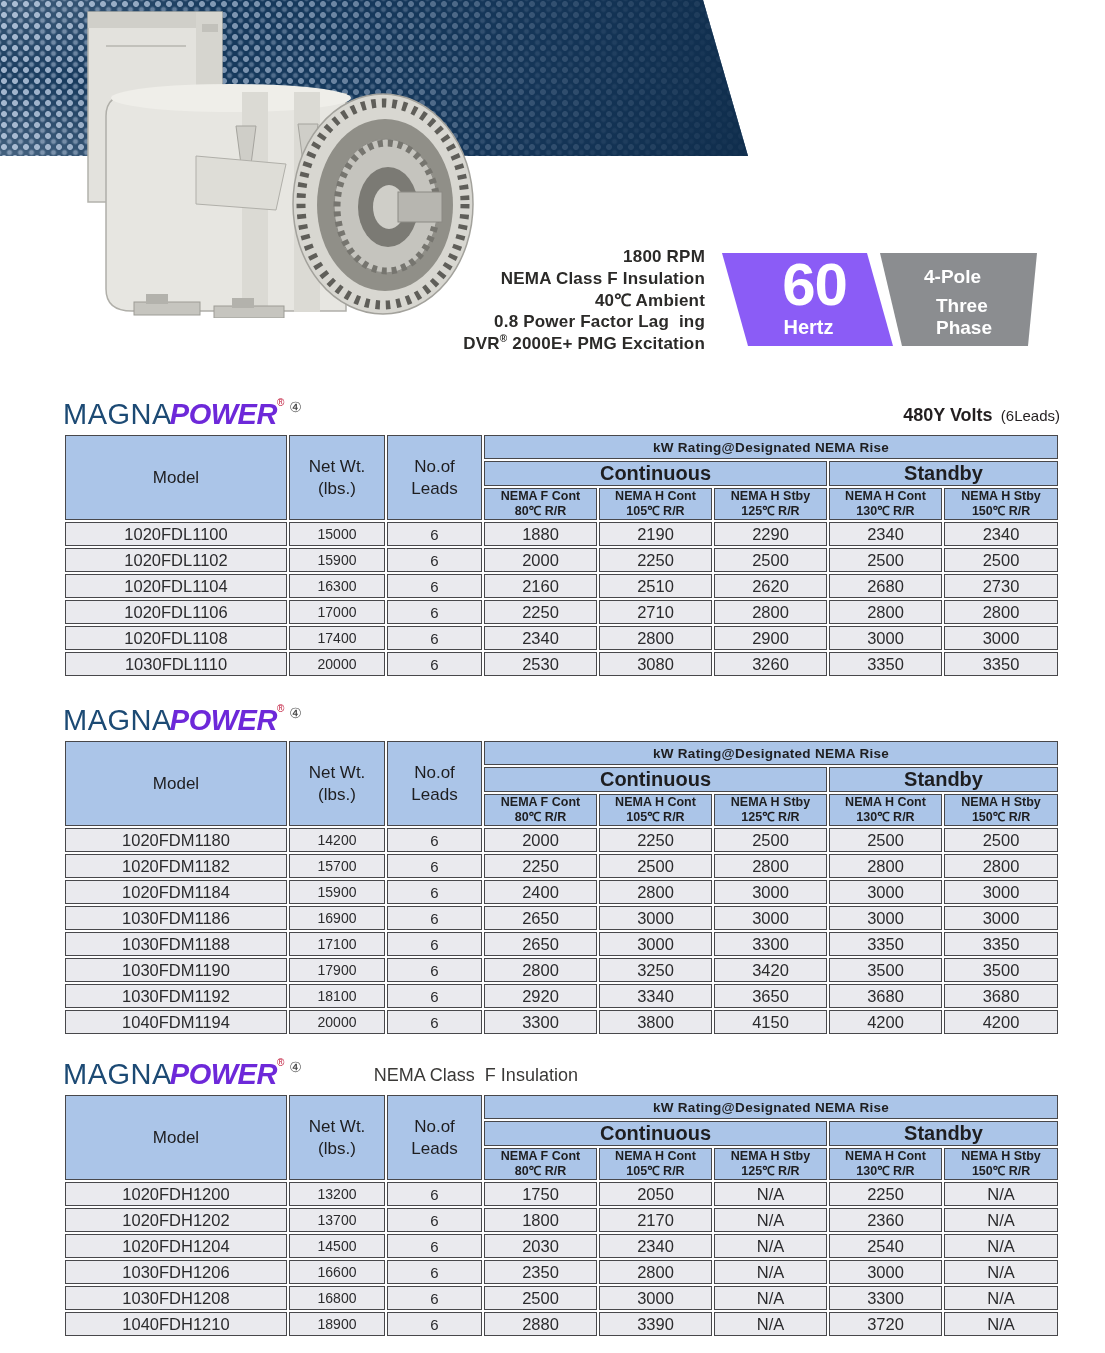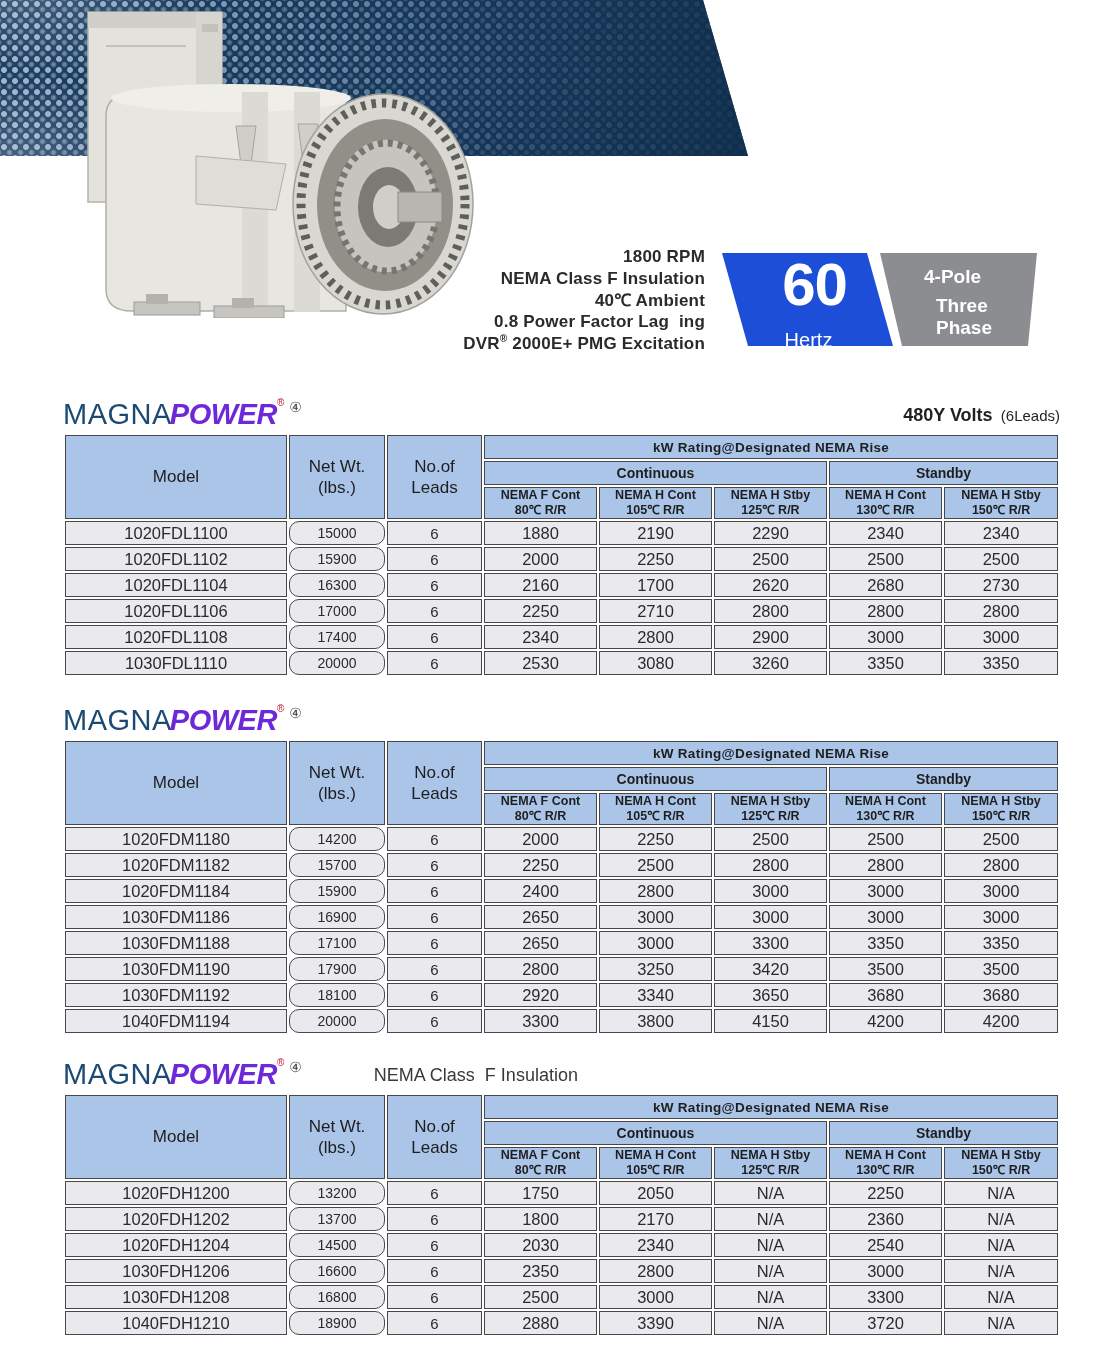--- a/index.html
+++ b/index.html
@@ -31,24 +31,24 @@
   .specs{
     position:absolute;top:246px;right:400px;text-align:right;
     font-size:17px;font-weight:700;line-height:21.8px;color:#2b2a28;
     white-space:pre;letter-spacing:.2px;
   }
   .specs sup{font-size:10px;line-height:0;}
   
   .badge-red{
     position:absolute;left:722px;top:253px;width:171px;height:93px;
     clip-path:polygon(0 0,145px 0,171px 93px,26px 93px);
-    background:#1d4ed8;color:#fff;text-align:center;
+    background:#8b5cf6;color:#fff;text-align:center;
   }
   .badge-red .big{font-size:60px;font-weight:800;line-height:1;margin-top:2px;padding-left:14px;letter-spacing:-1px;}
-  .badge-red .sm{font-size:20px;font-weight:400;margin-top:14px;padding-left:2px;}
+  .badge-red .sm{font-size:20px;font-weight:700;margin-top:1px;padding-left:2px;}
   .badge-gray{
     position:absolute;left:880px;top:253px;width:157px;height:93px;
     clip-path:polygon(0 0,157px 0,148px 93px,22px 93px);
     background:#8b8d90;color:#fff;
   }
   .badge-gray .p1{position:absolute;left:44px;top:13px;font-size:19px;font-weight:700;}
   .badge-gray .p2{position:absolute;left:56px;top:42px;font-size:19px;font-weight:700;}
   
   .sheet-section{position:absolute;left:63px;width:997px;}
   #sec0{top:392px;} #sec1{top:698px;} #sec2{top:1052px;}
@@ -63,24 +63,24 @@
   .sec-title .t-bold{font-size:18px;font-weight:700;}
   .sec-title .t-note{font-size:15px;font-weight:400;margin-left:4px;}
   
   table.spec-table{border-collapse:separate;border-spacing:2px;table-layout:fixed;width:997px;}
   table.spec-table td{border:1px solid #48484b;text-align:center;vertical-align:middle;padding:0;overflow:hidden;}
   td.th{background:#abc5e8;color:#1e1e20;}
   td.cell{background:#eaeaee;color:#2b2b2d;height:22px;}
   tr.hr1 td{height:22px;} tr.hr2 td{height:22px;} tr.hr3 td{height:30px;}
   .model-h,.wt-h,.leads-h{font-size:17px;line-height:1.25;}
   .kw-h{font-size:13.5px;font-weight:600;letter-spacing:.3px;}
-  .cont-h,.stby-h{font-size:14px;font-weight:600;}
+  .cont-h,.stby-h{font-size:20px;font-weight:600;}
   .sub-h{font-size:12.5px;font-weight:700;line-height:1.18;}
   td.model{font-size:16.5px;}
-  td.wt{font-size:14px;border-radius:10px;}
+  td.wt{font-size:14px;}
   td.ld{font-size:15px;}
   td.kw{font-size:16.5px;}
 </style>
 </head>
 <body>
 
 <div class="banner">
   <div class="fade"></div>
 </div>
 
@@ -201,21 +201,21 @@
           <td class="cell kw">2250</td>
           <td class="cell kw">2500</td>
           <td class="cell kw">2500</td>
           <td class="cell kw">2500</td>
         </tr>
         <tr>
           <td class="cell model">1020FDL1104</td>
           <td class="cell wt">16300</td>
           <td class="cell ld">6</td>
           <td class="cell kw">2160</td>
-          <td class="cell kw">1700</td>
+          <td class="cell kw">2510</td>
           <td class="cell kw">2620</td>
           <td class="cell kw">2680</td>
           <td class="cell kw">2730</td>
         </tr>
         <tr>
           <td class="cell model">1020FDL1106</td>
           <td class="cell wt">17000</td>
           <td class="cell ld">6</td>
           <td class="cell kw">2250</td>
           <td class="cell kw">2710</td>

